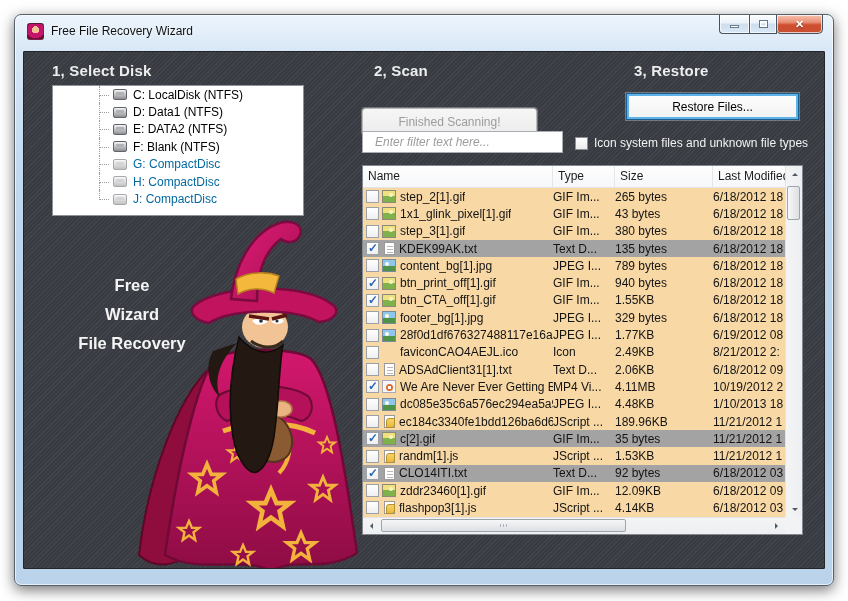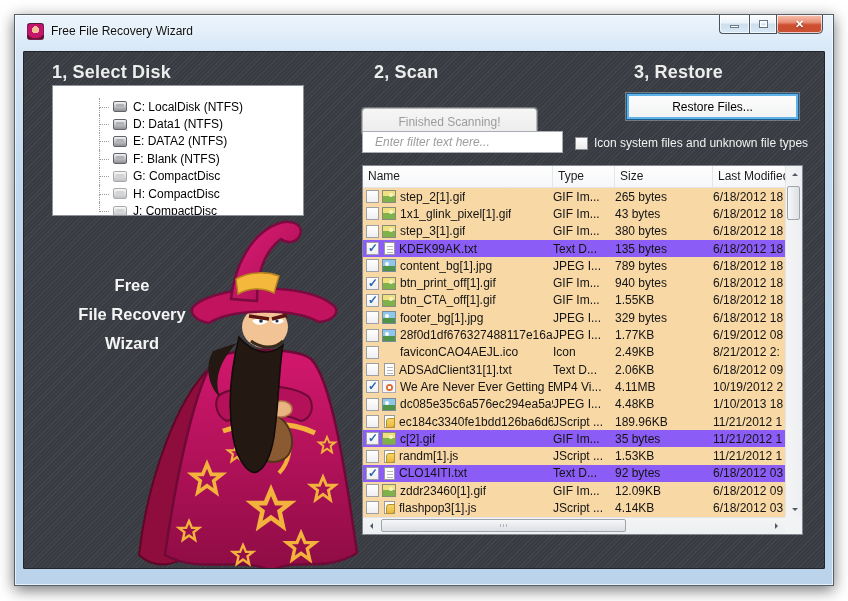--- a/index.html
+++ b/index.html
@@ -1,21 +1,21 @@
 <!DOCTYPE html>
 <html><head>
 <meta charset="utf-8">
 <style>
   html,body{margin:0;padding:0;background:#fff;}
   *{box-sizing:border-box;}
   body{font-family:"Liberation Sans",sans-serif;}
   #stage{position:relative;width:848px;height:601px;background:#fff;overflow:hidden;}
 
   
-  .window{position:absolute;left:14px;top:14px;width:820px;height:572px;border-radius:0;
+  .window{position:absolute;left:14px;top:14px;width:820px;height:572px;border-radius:7px;
     background:linear-gradient(180deg,#EDF5FC 0%,#D8E8F7 6%,#C2D9EF 28%,#B3CFE9 70%,#BBD4EC 100%);
     border:1px solid #55606B;
     box-shadow:0 4px 14px rgba(0,0,0,.55), inset 0 0 0 1px rgba(255,255,255,.65);}
   .titlebar{position:absolute;left:0;top:0;right:0;height:32px;display:flex;align-items:center;padding-left:12px;}
   .app-icon{width:17px;height:17px;border-radius:3px;margin-right:7px;
     background:radial-gradient(circle at 50% 38%,#F2C394 0 30%,#C4156B 31% 72%,#6E1030 73%);
     border:1px solid rgba(60,40,60,.5);}
   .title-text{font-size:12px;color:#111;text-shadow:0 0 4px rgba(255,255,255,.9);}
   .win-controls{position:absolute;top:0px;right:10px;display:flex;}
   .wbtn{height:19px;border:1px solid #44535F;border-top:none;display:flex;align-items:center;justify-content:center;
@@ -26,28 +26,28 @@
     background:linear-gradient(180deg,#F7C1AC,#E89077 40%,#CE4F30 55%,#C94F31);}
   .glyph-min{width:9px;height:3px;background:#fff;border:1px solid rgba(70,90,110,.8);margin-top:5px;}
   .glyph-max{width:9px;height:8px;border:1px solid rgba(70,90,110,.8);box-shadow:inset 0 0 0 1.5px #fff;}
   .glyph-close{color:#fff;font-size:11px;font-weight:bold;text-shadow:0 1px 1px rgba(90,20,10,.7);line-height:1;}
 
   
   .panel{position:absolute;left:8px;right:8px;top:36px;bottom:16px;overflow:hidden;
     background-color:#3B3E44;
     background-image:repeating-linear-gradient(135deg,rgba(255,255,255,.035) 0 1px,rgba(0,0,0,.05) 1px 3px);
     border:1px solid #23252A;border-radius:1px;}
-  .section-title{position:absolute;color:#EDEDED;font-size:18px;font-weight:bold;letter-spacing:.2px;}
+  .section-title{position:absolute;color:#EDEDED;font-size:15px;font-weight:bold;letter-spacing:.2px;}
   #t-select{left:28px;top:10px;} #t-scan{left:350px;top:10px;} #t-restore{left:610px;top:10px;}
 
   
   .disk-box{position:absolute;left:28px;top:33px;width:252px;height:131px;background:#fff;border:1px solid #8E9299;
-    padding:12px 0 0 40px;overflow:hidden;}
+    padding:0 0 0 40px;overflow:hidden;}
   .disk-item{position:relative;height:17.4px;display:flex;align-items:center;padding-left:20px;font-size:12px;color:#000;}
-  .disk-item.disabled{color:#000000;align-items:center;}
+  .disk-item.disabled{color:#0369a1;align-items:center;}
   .disk-item::before{content:"";position:absolute;left:6px;top:0;height:50%;width:9px;
     border-left:1px dotted #9a9a9a;border-bottom:1px dotted #9a9a9a;}
   .disk-item:not(.last)::after{content:"";position:absolute;left:6px;top:50%;height:50%;border-left:1px dotted #9a9a9a;}
   .drive-icon{width:14px;height:11px;margin-right:6px;border:1px solid #60646A;border-radius:2px;flex:none;
     background:linear-gradient(180deg,#F2F2F2,#C9C9C9 45%,#8F9094);position:relative;}
   .drive-icon::after{content:"";position:absolute;left:2px;right:2px;top:2px;height:3px;background:#AfB2B6;border-radius:1px;}
   .disk-item.disabled .drive-icon{opacity:.55;}
 
   
   .btn{position:absolute;font-size:12px;display:flex;align-items:center;justify-content:center;cursor:default;}
@@ -64,21 +64,21 @@
   .sys-label{color:#F2F2F2;font-size:12px;margin-left:6px;white-space:nowrap;}
 
   
   .ftable{position:absolute;left:338px;top:113px;width:441px;height:370px;background:#fff;border:1px solid #83878E;}
   .fhead{position:absolute;left:0;top:0;right:17px;height:22px;display:flex;
     background:linear-gradient(180deg,#FEFEFE,#F6F7F9);border-bottom:1px solid #E2E4E8;font-size:12px;color:#1c1c1c;}
   .hcell{padding:3px 0 0 5px;border-right:1px solid #E4E6EA;overflow:hidden;white-space:nowrap;}
   .hc-name{width:190px;} .hc-type{width:62px;} .hc-size{width:98px;} .hc-mod{flex:1;border-right:none;}
   .frows{position:absolute;left:0;top:22px;right:17px;bottom:17px;overflow:hidden;}
   .frow{height:17.3px;display:flex;align-items:center;font-size:12px;color:#141414;background:#F8D8A5;}
-  .frow.green{background:#8b5cf6;}
+  .frow.green{background:#a3a3a3;}
   .c-name{width:190px;display:flex;align-items:center;overflow:hidden;flex:none;}
   .row-check{width:13px;height:13px;margin:0 3px 0 3px;border:1px solid #9CA1A8;flex:none;
     background:linear-gradient(180deg,#FFFFFF,#EFEFF1);position:relative;}
   .row-check.checked::after,
   .checkbox.checked::after{content:"\2713";position:absolute;left:1px;top:-2px;font-size:12px;font-weight:bold;color:#2B66B3;}
   .file-icon{width:14px;height:13px;margin-right:4px;flex:none;position:relative;}
   .icon-gif{border:1px solid #8a8a7a;background:linear-gradient(180deg,#EFE27E 0 42%,#7FB24A 42%);}
   .icon-gif::after{content:"";position:absolute;right:2px;top:2px;width:4px;height:4px;border-radius:50%;background:#F6F2C8;}
   .icon-jpeg{border:1px solid #7a8a9a;background:linear-gradient(180deg,#8FC6EC 0 55%,#4E9347 55%);}
   .icon-jpeg::after{content:"";position:absolute;left:2px;top:2px;width:4px;height:4px;border-radius:50%;background:#FDFDF4;}
@@ -406,22 +406,22 @@
           <div class="hthumb"></div>
           <div class="sbtn rgt">
               <span class="arr right"></span>
             </div>
         </div>
         <div class="sb-corner"></div>
       </div>
 
       <div class="branding">
         <div>Free</div>
+        <div>Wizard</div>
         <div>File Recovery</div>
-        <div>Wizard</div>
       </div>
 
       <svg class="wizard-art" viewBox="0 0 265 370">
         <defs>
           <linearGradient id="robeGrad" x1="0" y1="0" x2="0" y2="1">
             <stop offset="0" stop-color="#D3176E"></stop>
               <stop offset="1" stop-color="#8E0C44"></stop>
           </linearGradient>
           <linearGradient id="hatGrad" x1="0" y1="0" x2="1" y2="1">
             <stop offset="0" stop-color="#E01C77"></stop>

